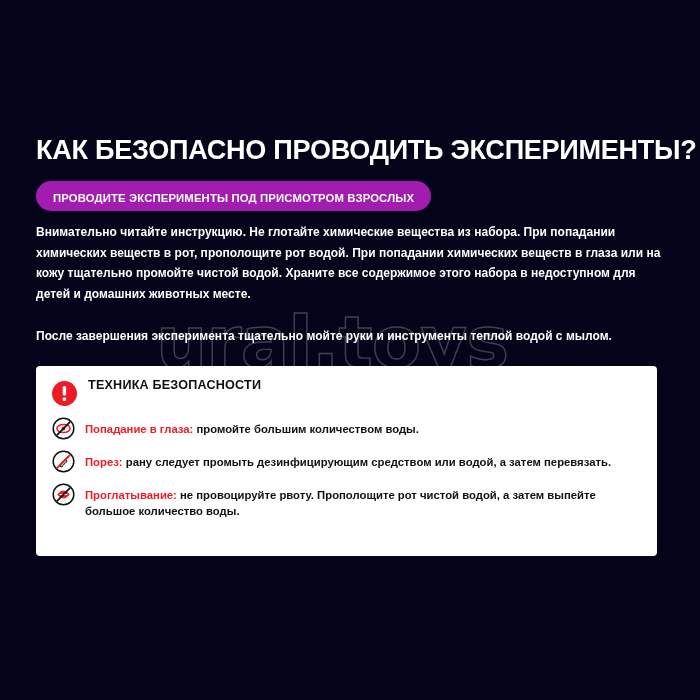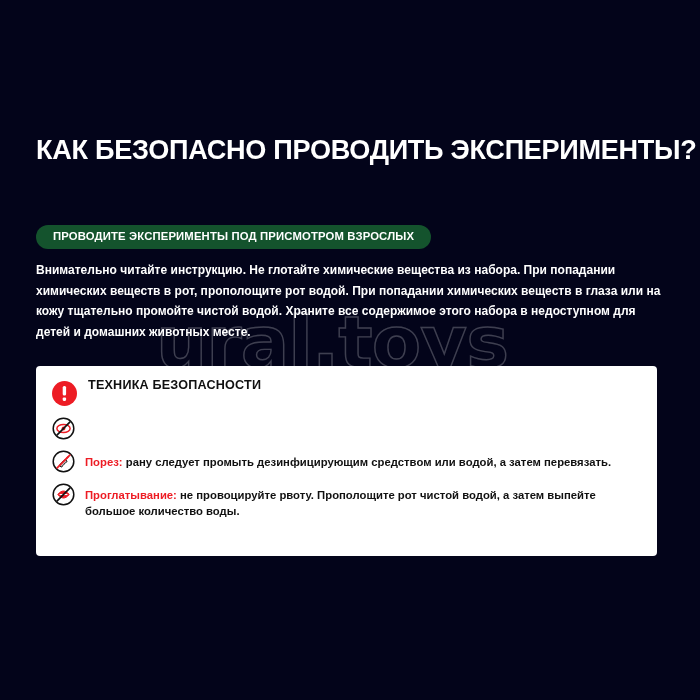--- a/index.html
+++ b/index.html
@@ -58,30 +58,29 @@
     letter-spacing: -0.3px;
     line-height: 1.05;
     margin: 0 0 16px 0;
     white-space: nowrap;
     transform: scaleX(0.985);
     transform-origin: left center;
   }
 
   .badge {
     display: inline-block;
-    background: #14532d;
+    background: #a21caf;
     color: #ffffff;
     font-size: 11.3px;
     font-weight: 700;
     letter-spacing: 0.15px;
     border-radius: 999px;
-    padding: 6px 17px 7px 17px;
+    padding: 12px 17px 7px 17px;
     white-space: nowrap;
     line-height: 1;
-    margin-top: 44px;
   }
 
   .body-text {
     color: #ffffff;
     font-size: 12px;
     font-weight: 600;
     line-height: 1.72;
     margin: 11px 0 0 0;
     letter-spacing: 0.01px;
   }
@@ -213,20 +212,23 @@
 
       <li class="hazard-item">
         <span class="hazard-icon">
           <svg viewBox="0 0 23 23" width="23" height="23" aria-hidden="true">
             <circle cx="11.5" cy="11.5" r="10.3" fill="none" stroke="#111111" stroke-width="1.5"></circle>
             <ellipse cx="11.5" cy="11.5" rx="6.6" ry="4.1" fill="none" stroke="#ed1c24" stroke-width="1.5"></ellipse>
             <circle cx="11.5" cy="11.5" r="1.9" fill="#ed1c24"></circle>
             <line x1="4.7" y1="18.3" x2="18.3" y2="4.7" stroke="#111111" stroke-width="1.7"></line>
           </svg>
         </span>
+        <span class="hazard-text">
+          <span class="lead">Попадание в глаза:</span><span> промойте большим количеством воды.</span>
+        </span>
       </li>
 
 
       <li class="hazard-item">
         <span class="hazard-icon">
           <svg viewBox="0 0 23 23" width="23" height="23" aria-hidden="true">
             <circle cx="11.5" cy="11.5" r="10.3" fill="none" stroke="#111111" stroke-width="1.5"></circle>
             <path d="M7.3 15.8 c1.2 -2.4 3.6 -4.8 6.2 -6.4 l1.6 2.1 c-2.2 1.7 -4.3 3.7 -5.4 5.6 z" fill="#bdbdbd" stroke="#111111" stroke-width="1"></path>
             <path d="M13.6 8.4 c0.7 -1.2 1.6 -2 2.4 -2.5 l0.9 1.3 c-0.9 0.6 -1.6 1.4 -2.1 2.3 z" fill="#ed1c24"></path>
             <line x1="4.7" y1="18.3" x2="18.3" y2="4.7" stroke="#ed1c24" stroke-width="1.8"></line>

